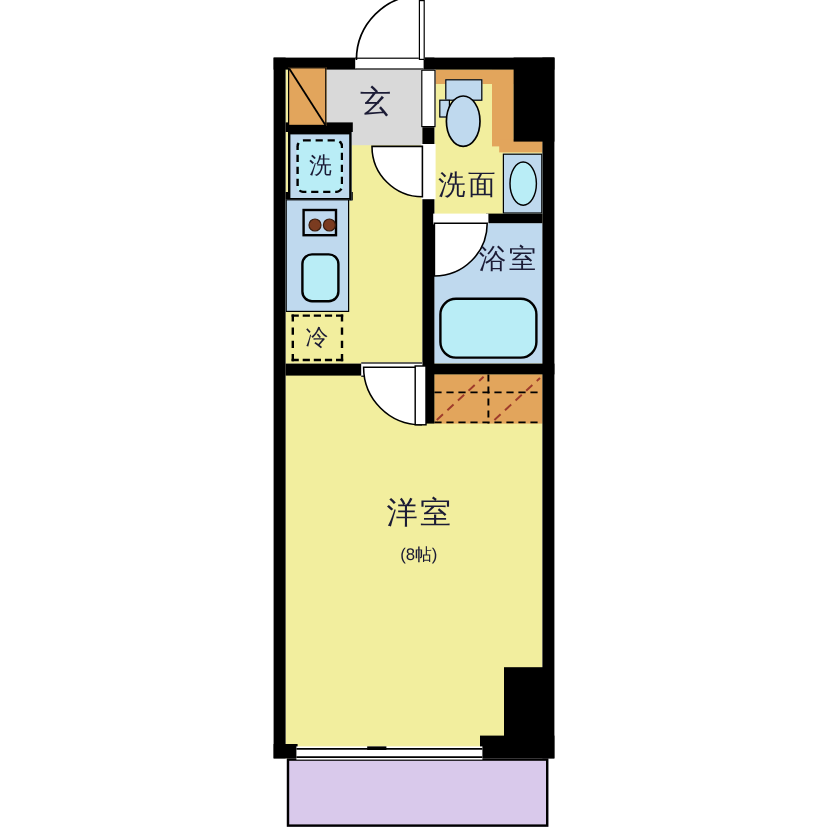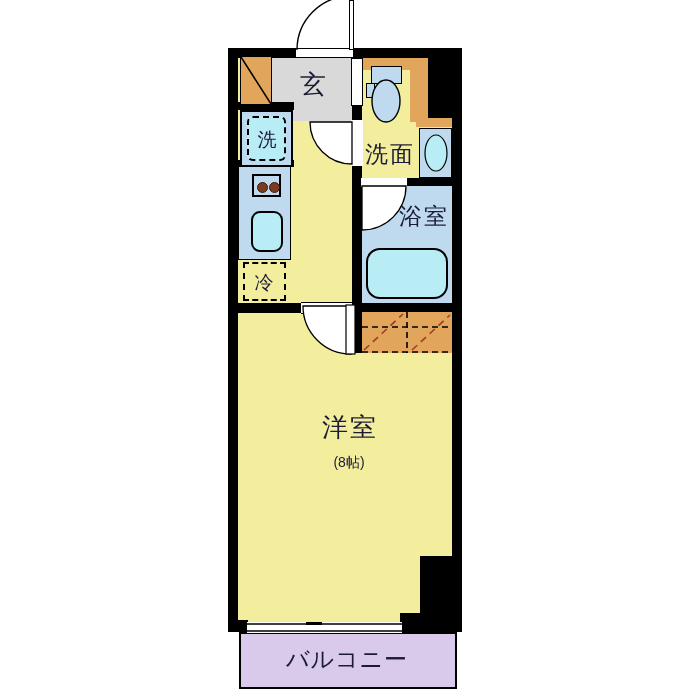--- a/index.html
+++ b/index.html
@@ -121,15 +121,14 @@
     <rect x="306" y="622" width="16" height="3" fill="#000"></rect>
   </svg>
 
   <div class="lbl" style="left:314px;top:84px;font-size:26px;">玄</div>
   <div class="lbl" style="left:267px;top:139px;font-size:19px;letter-spacing:0;">洗</div>
   <div class="lbl" style="left:264px;top:282px;font-size:19px;letter-spacing:0;">冷</div>
   <div class="lbl" style="left:390px;top:154px;font-size:23px;text-align:center;">洗面</div>
   <div class="lbl" style="left:424px;top:216px;font-size:23px;">浴室</div>
   <div class="lbl" style="left:350px;top:427px;font-size:26px;">洋室</div>
   <div class="lbl" style="left:349px;top:462px;font-size:14px;letter-spacing:0;">(8帖)</div>
-  <div class="lbl" style="left:347px;top:659px;font-size:23px;letter-spacing:1px;">バルコニー</div>
 
 </div>
 
 </body></html>

